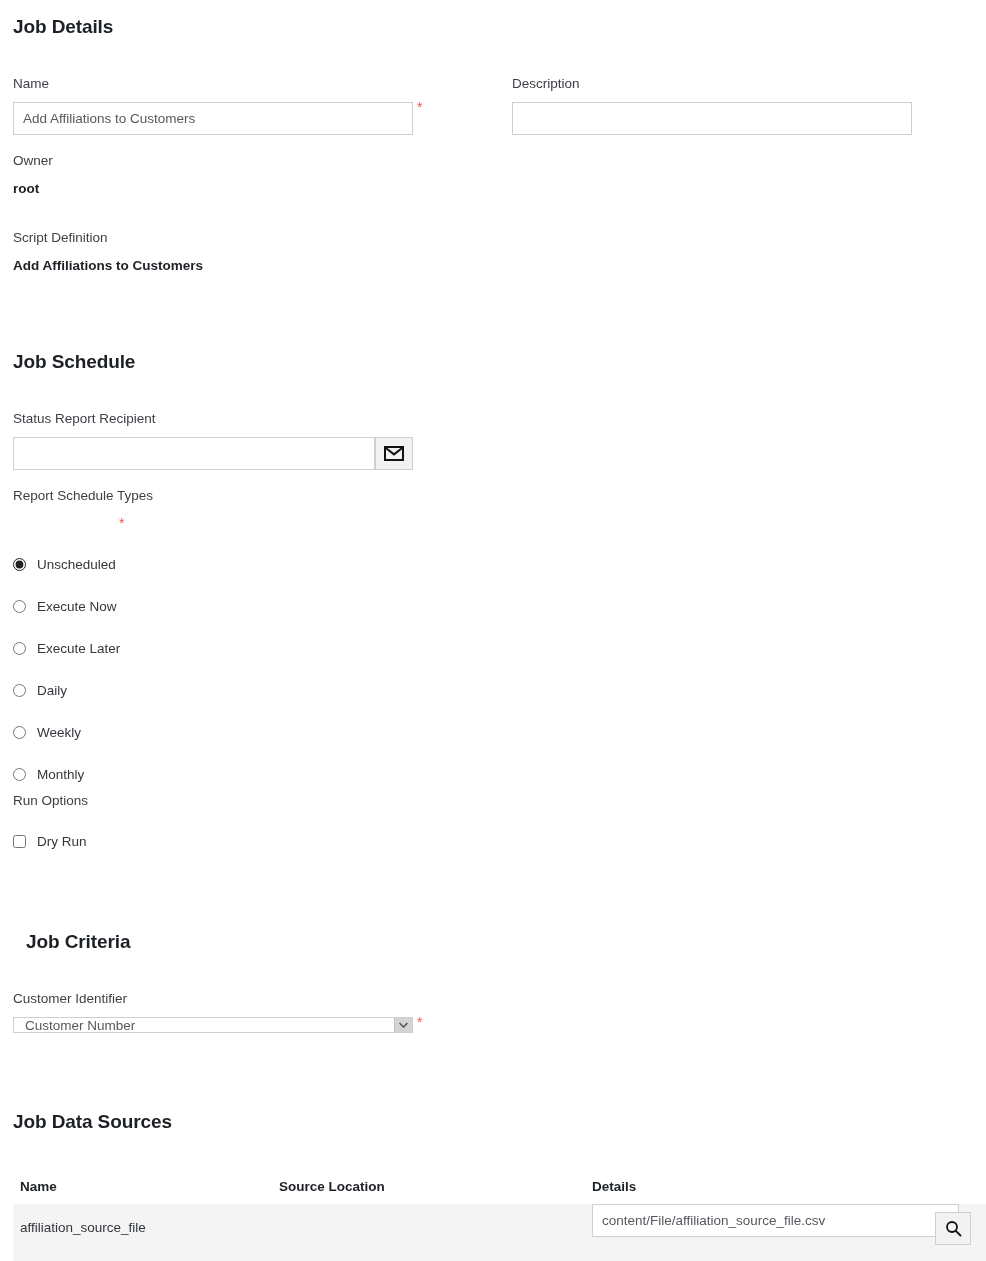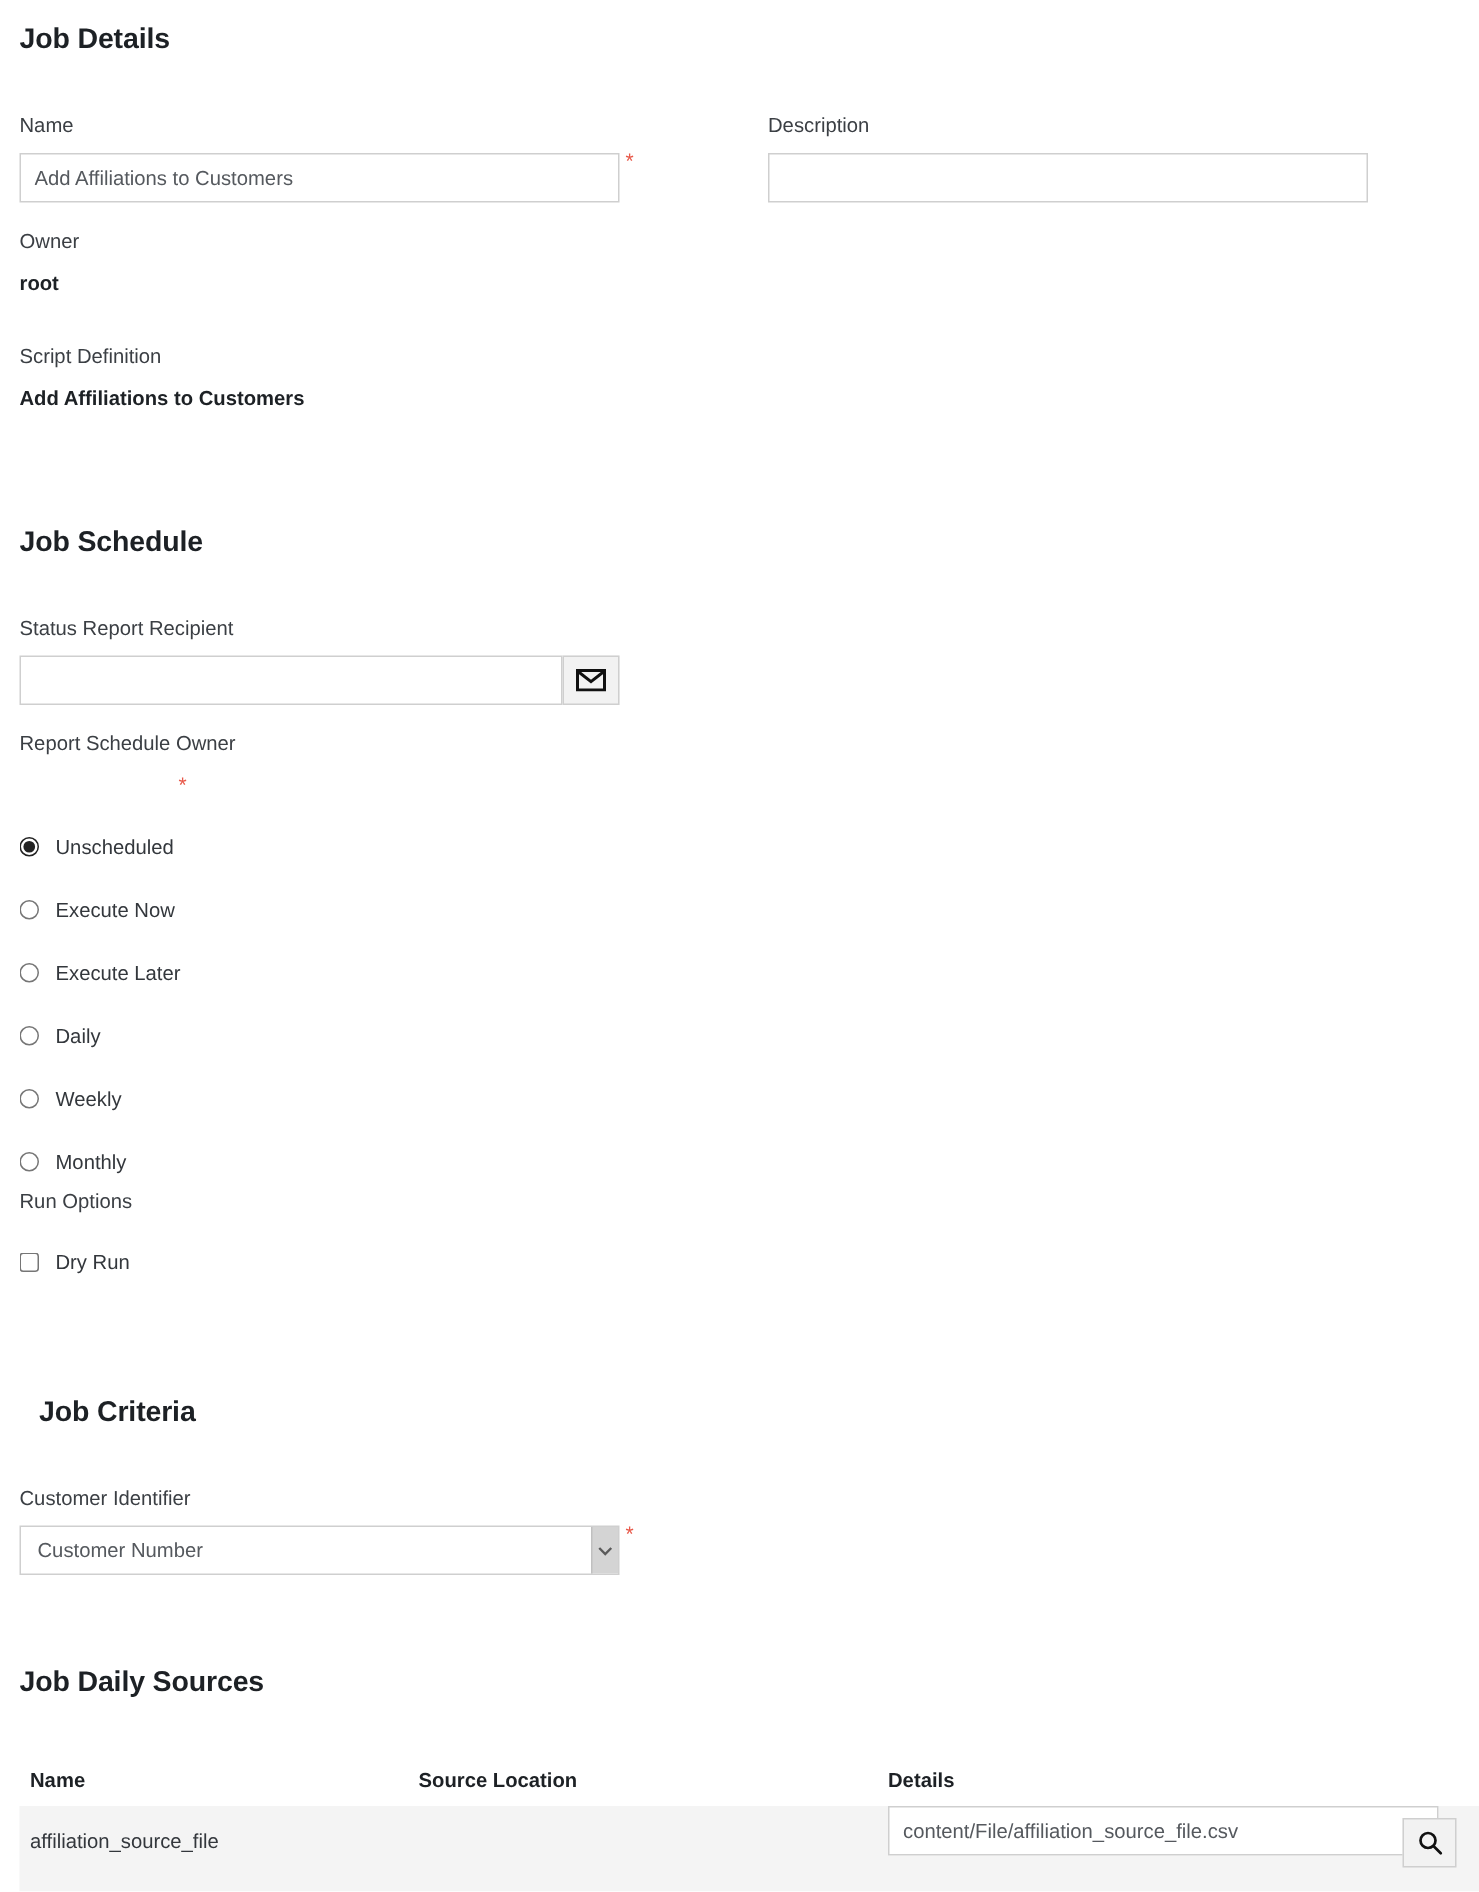--- a/index.html
+++ b/index.html
@@ -127,21 +127,21 @@
   .check-row .opt-label {
     margin-left: 11px;
     font-size: 13.5px;
     color: #33373c;
     white-space: nowrap;
   }
 
   
   .select-wrap {
     position: absolute;
-    height: 33px;
+    height: 16px;
     border: 1px solid #cfcfcf;
     background: #ffffff;
     display: flex;
     align-items: stretch;
   }
   .select-wrap .sel-text {
     flex: 1 1 auto;
     display: flex;
     align-items: center;
     padding-left: 11px;
@@ -213,21 +213,21 @@
 
   <button class="icon-button" style="left:375px; top:437px; width:38px; height:33px;">
     <span>
       <svg width="20" height="15" viewBox="0 0 20 15" aria-hidden="true">
         <rect x="1" y="1" width="18" height="13" fill="none" stroke="#111111" stroke-width="2"></rect>
         <polyline points="1.8,2 10,8.4 18.2,2" fill="none" stroke="#111111" stroke-width="2"></polyline>
       </svg>
     </span>
   </button>
 
-  <div class="field-label" style="left:13px; top:488px;">Report Schedule Owner</div>
+  <div class="field-label" style="left:13px; top:488px;">Report Schedule Types</div>
 
   <div class="req-asterisk" style="left:119px; top:516px;">*</div>
 
   <label class="radio-row" style="top:527px;">
     <input type="radio" name="schedule" checked="" style="">
     <span class="opt-label">Unscheduled</span>
   </label>
 
   <label class="radio-row" style="top:569px;">
     <input type="radio" name="schedule" style="">
@@ -269,21 +269,21 @@
     <span class="sel-text">Customer Number</span>
     <span class="sel-arrow">
       <svg width="11" height="8" viewBox="0 0 11 8" aria-hidden="true">
         <polyline points="1.5,2 5.5,6 9.5,2" fill="none" stroke="#5a5a5a" stroke-width="1.6"></polyline>
       </svg>
     </span>
   </div>
 
   <div class="req-asterisk" style="left:417px; top:1015px;">*</div>
 
-  <div class="section-heading" style="top:1111px;">Job Daily Sources</div>
+  <div class="section-heading" style="top:1111px;">Job Data Sources</div>
 
   <div class="table-head-cell" style="left:20px; top:1179px;">Name</div>
 
   <div class="table-head-cell" style="left:279px; top:1179px;">Source Location</div>
 
   <div class="table-head-cell" style="left:592px; top:1179px;">Details</div>
 
   <div class="table-row-bg" style="left:13px; top:1204px; width:973px; height:57px;"></div>
 
   <div class="cell-text" style="left:20px; top:1220px;">affiliation_source_file</div>

